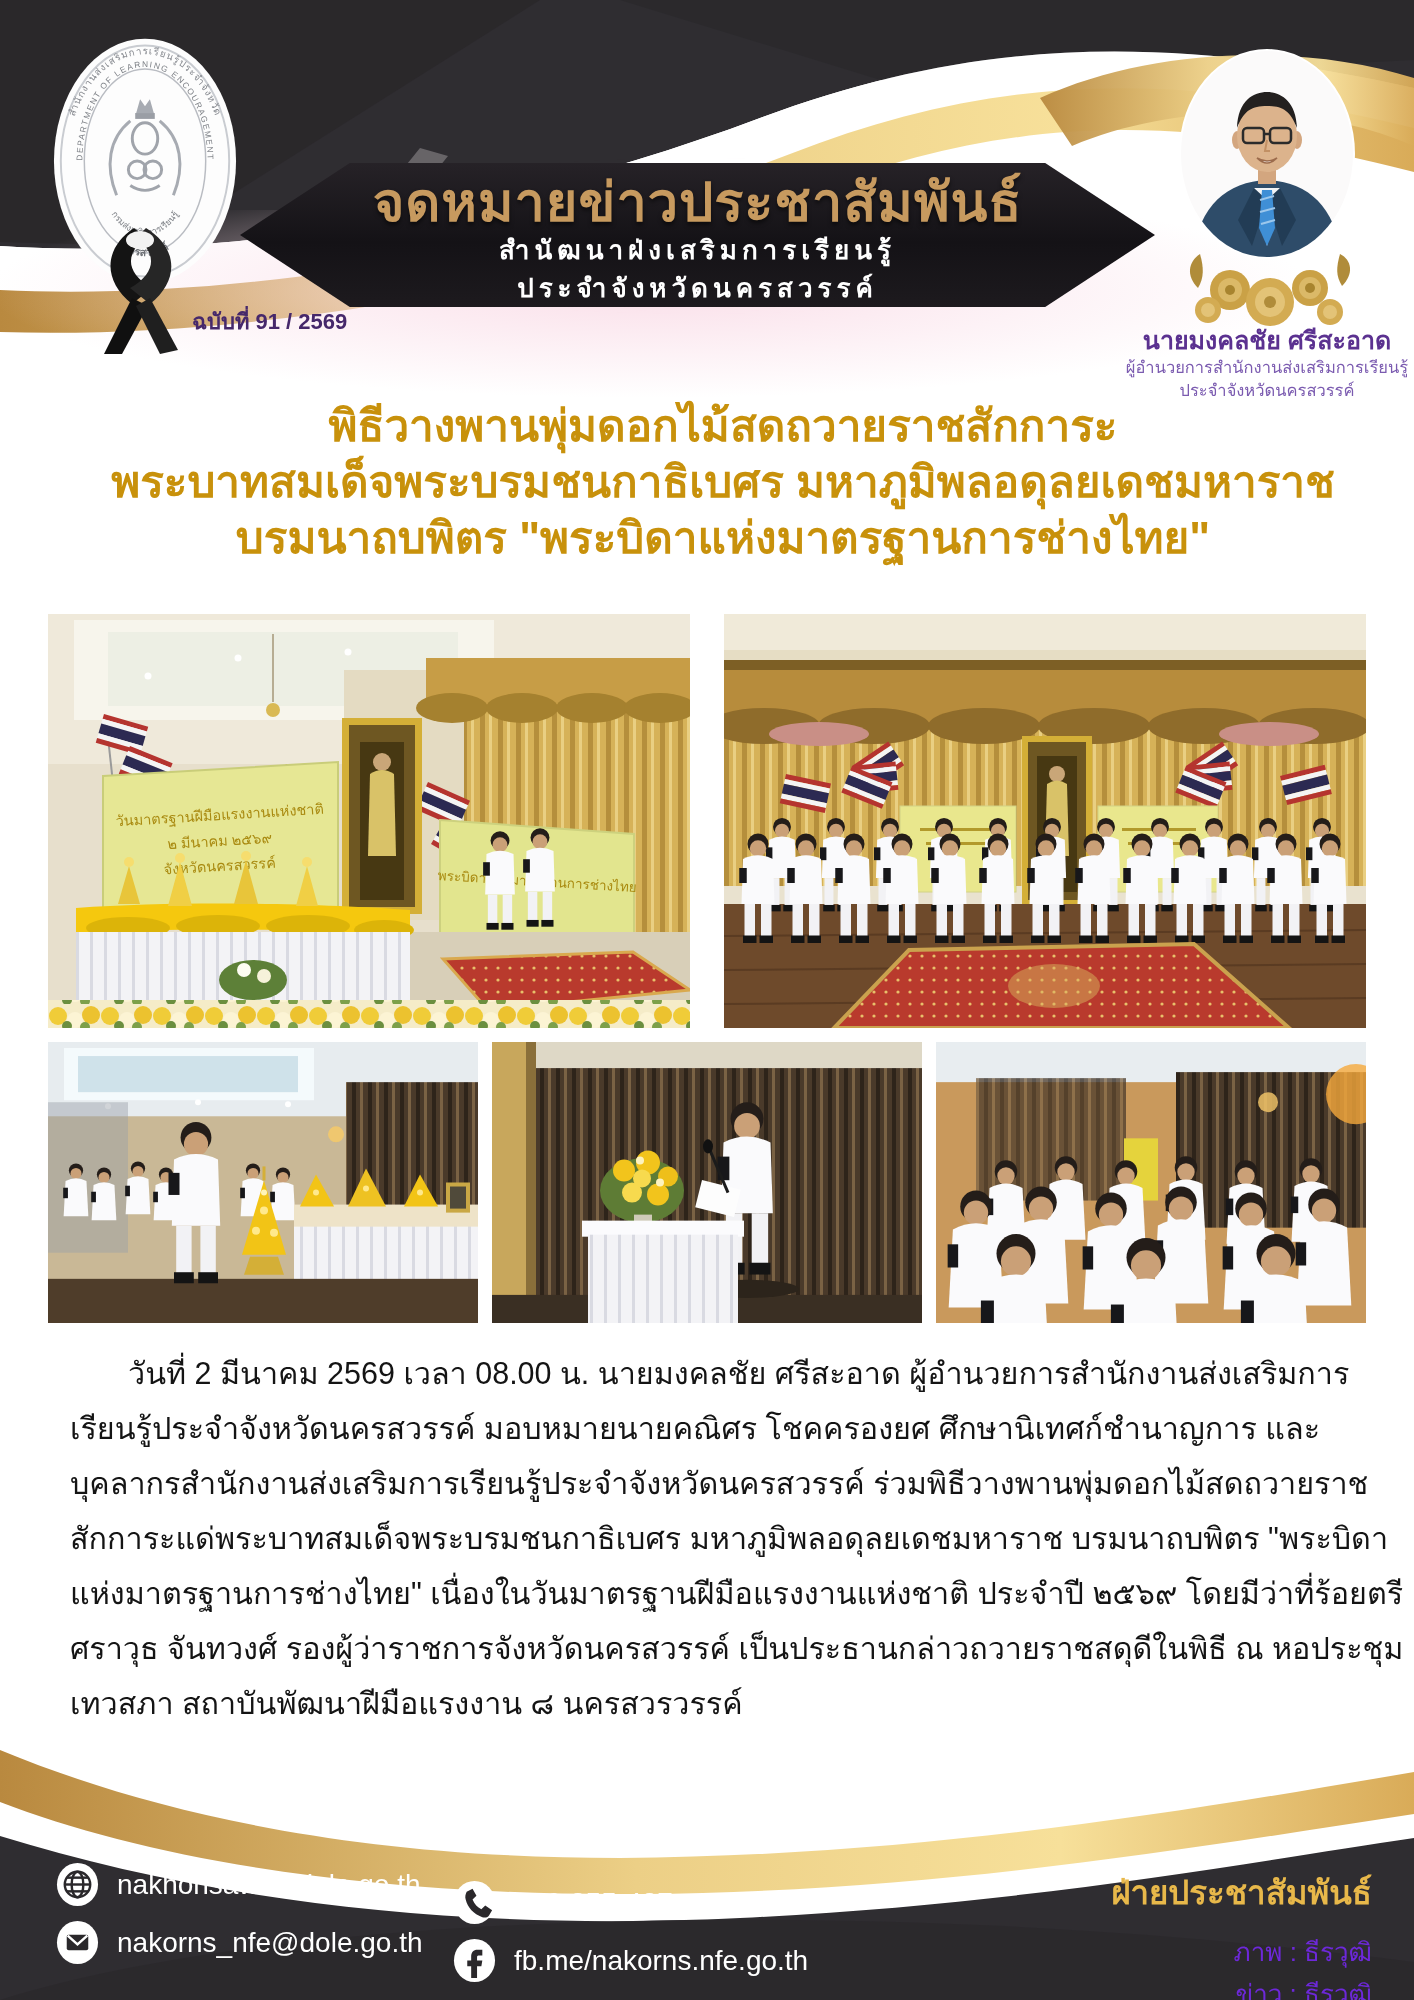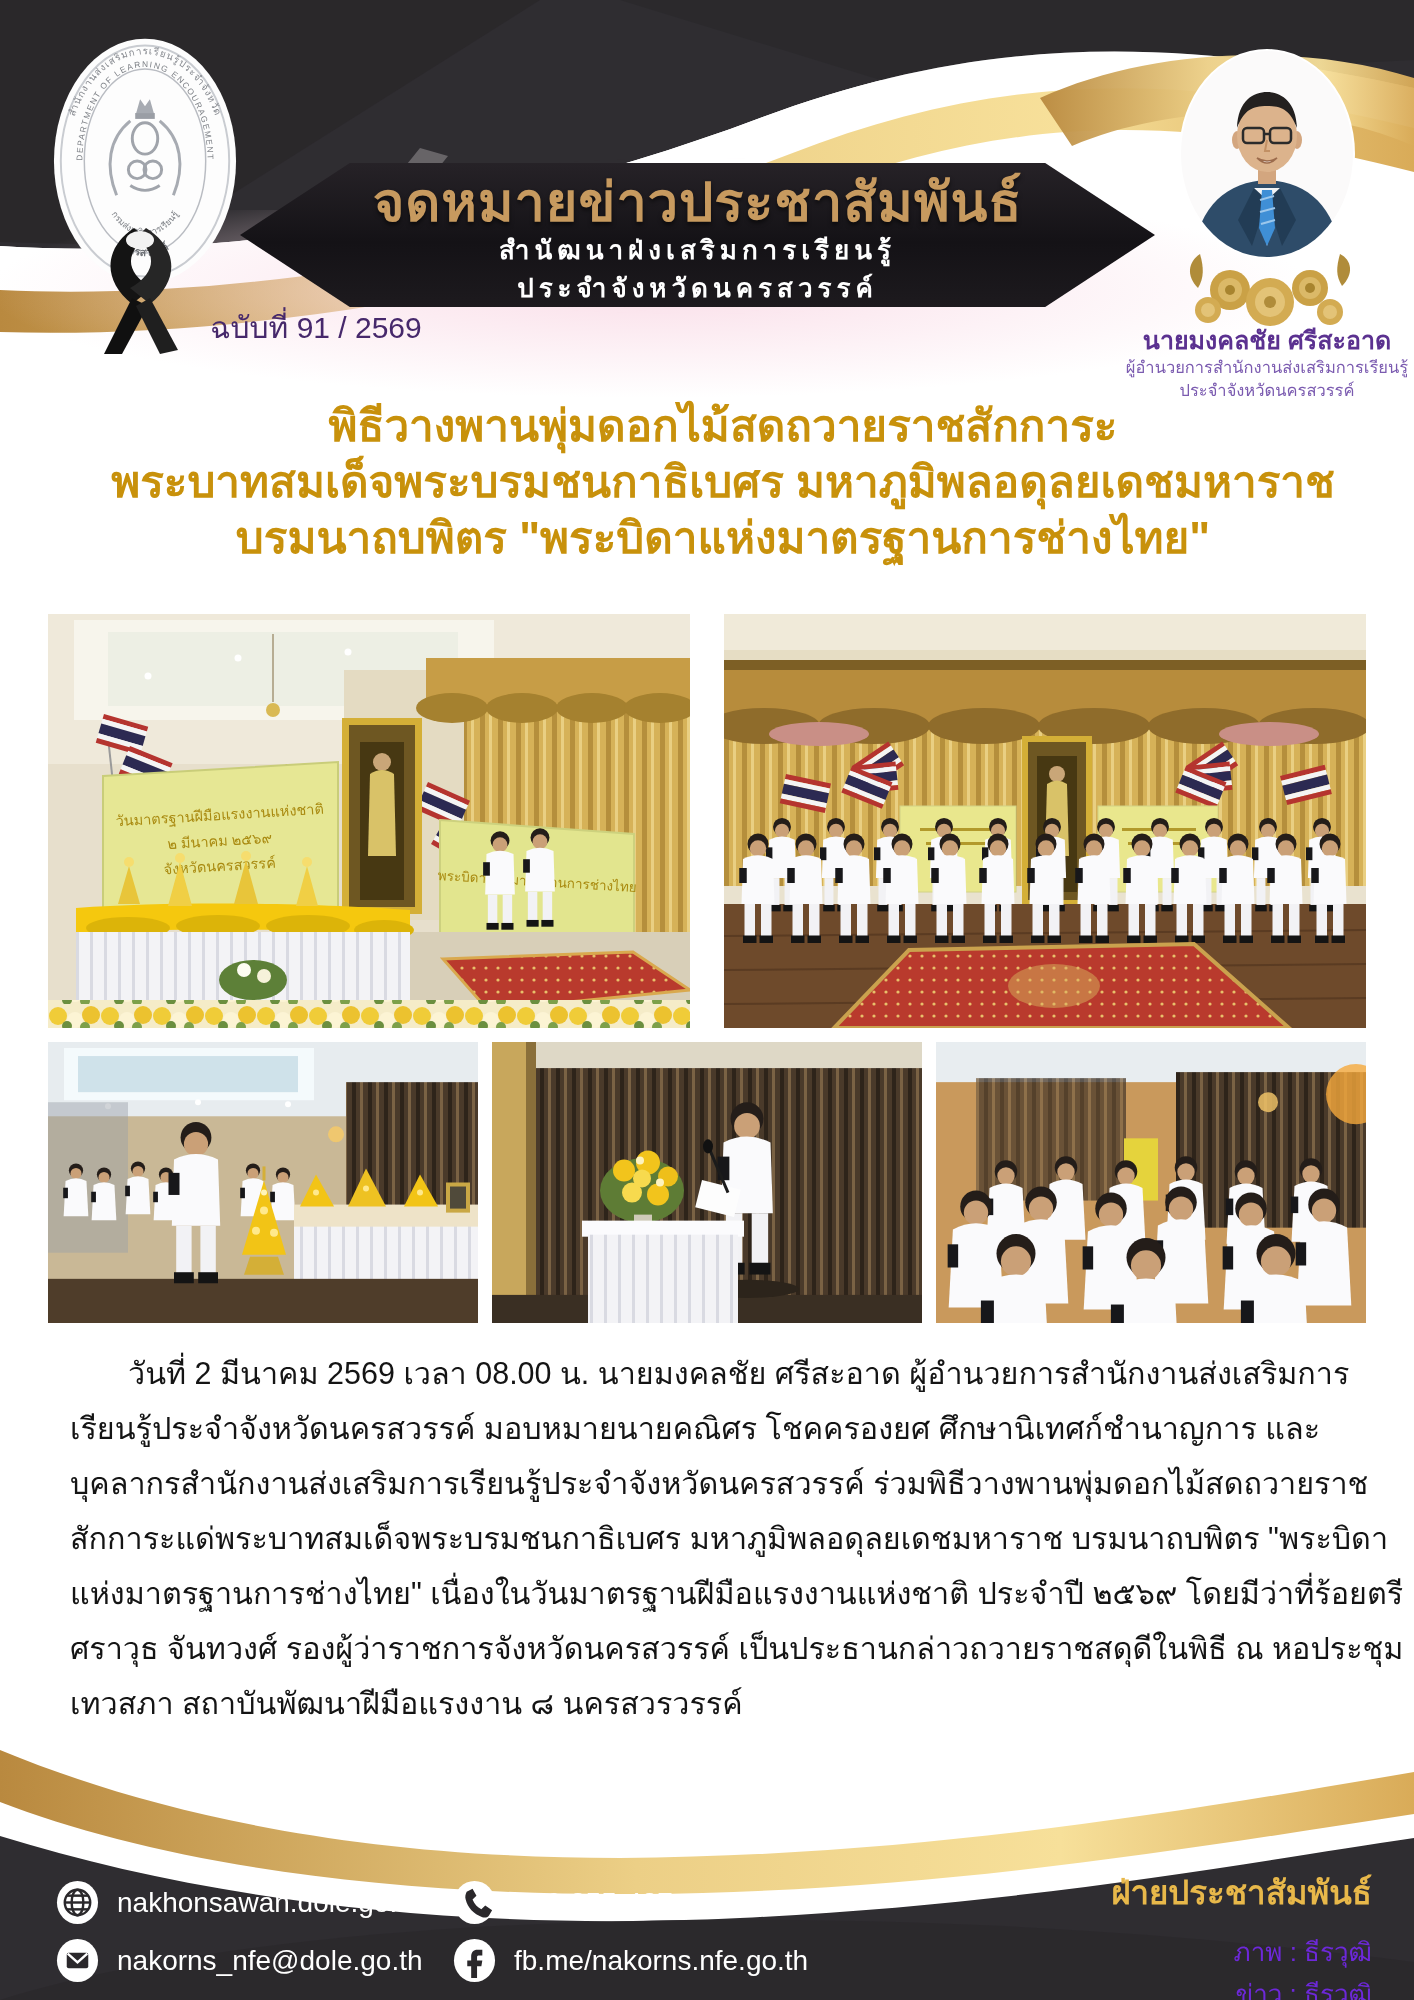--- a/index.html
+++ b/index.html
@@ -25,39 +25,39 @@
     display:flex;flex-direction:column;align-items:center;justify-content:flex-end;}
   .banner-title{font-size:54px;font-weight:bold;color:var(--header_title_gold,#c79a5f);
     line-height:58px;text-shadow:0 3px 4px rgba(0,0,0,.55);letter-spacing:1px;}
   .banner-sub{font-size:26px;font-weight:bold;color:#ffffff;letter-spacing:5px;line-height:38px;}
   .portrait{position:absolute;left:1178px;top:48px;width:178px;height:330px;}
   .director-name{position:absolute;left:1100px;top:320px;width:334px;text-align:center;
     font-size:25px;font-weight:bold;color:var(--name_purple,#5b3190);}
   .director-pos{position:absolute;left:1080px;width:374px;text-align:center;
     font-size:16.5px;color:#7b5bb0;}
   .pos1{top:354px;} .pos2{top:377px;}
-  .issue{position:absolute;left:210px;top:304px;font-size:30px;font-weight:400;
+  .issue{position:absolute;left:192px;top:304px;font-size:22px;font-weight:700;
     color:var(--purple,#46286b);}
   
   .headline{position:absolute;left:0;top:398px;width:1414px;text-align:center;
     color:var(--headline_gold,#c8910b);font-weight:bold;font-size:44px;line-height:56px;padding-left:32px;}
   
   .photo-row{position:absolute;left:48px;width:1318px;display:flex;}
   .row1{top:614px;height:414px;gap:34px;}
   .row2{top:1042px;height:281px;gap:14px;}
   .photo-row figure{flex:1;margin:0;overflow:hidden;background:#ddd;}
   .photo-row svg{width:100%;height:100%;display:block;}
   
   .article{position:absolute;left:40px;top:1346px;width:1334px;margin-left:30px;}
   .article p{margin:0;font-size:30.5px;line-height:55px;color:#141414;text-indent:58px;}
   
   .footer{position:absolute;left:0;top:1750px;width:1414px;height:250px;}
   .footer-bg{position:absolute;left:0;top:0;width:1414px;height:250px;}
   .f-col{position:absolute;display:flex;flex-direction:column;gap:13px;}
-  .fc1{left:55px;top:130px;} .fc2{left:452px;top:130px;}
+  .fc1{left:55px;top:112px;} .fc2{left:452px;top:130px;}
   .f-row{display:flex;align-items:center;gap:17px;color:#fff;font-size:28px;}
   .f-icon{width:45px;height:45px;flex:0 0 45px;}
   .f-right{position:absolute;right:42px;top:92px;text-align:right;margin-top:24px;}
   .f-dept{font-size:33px;font-weight:bold;color:var(--footer_gold,#e8b84a);margin-bottom:12px;}
   .f-credit{font-size:26px;color:#6d28d9;line-height:42px;}
 </style>
 </head>
 <body>
 
 <svg width="0" height="0" style="position:absolute" aria-hidden="true">

